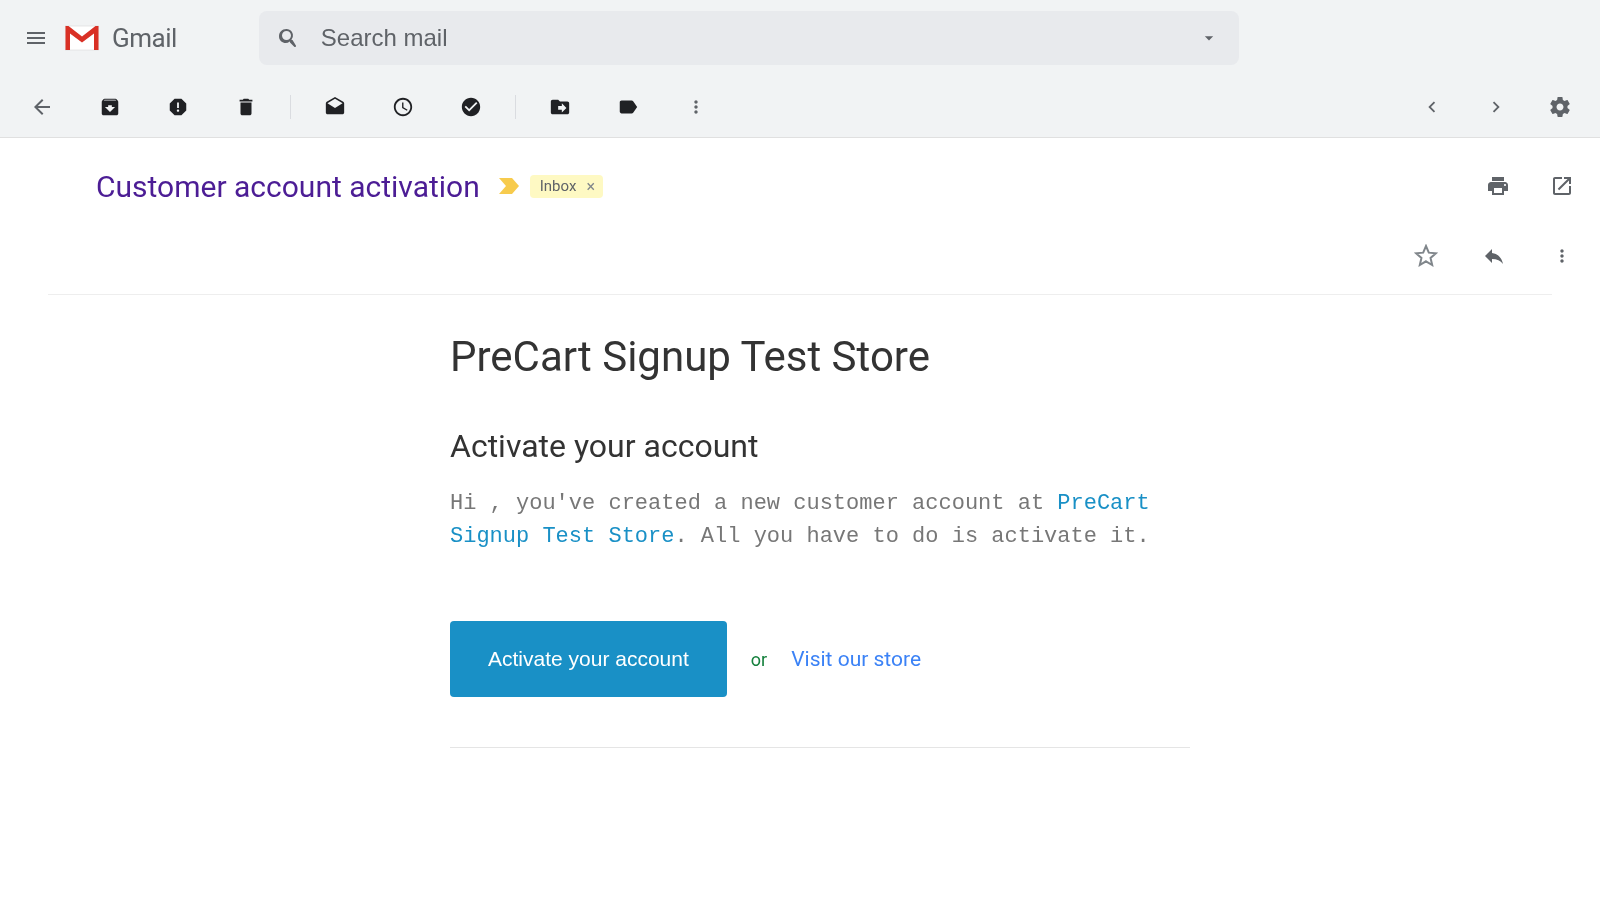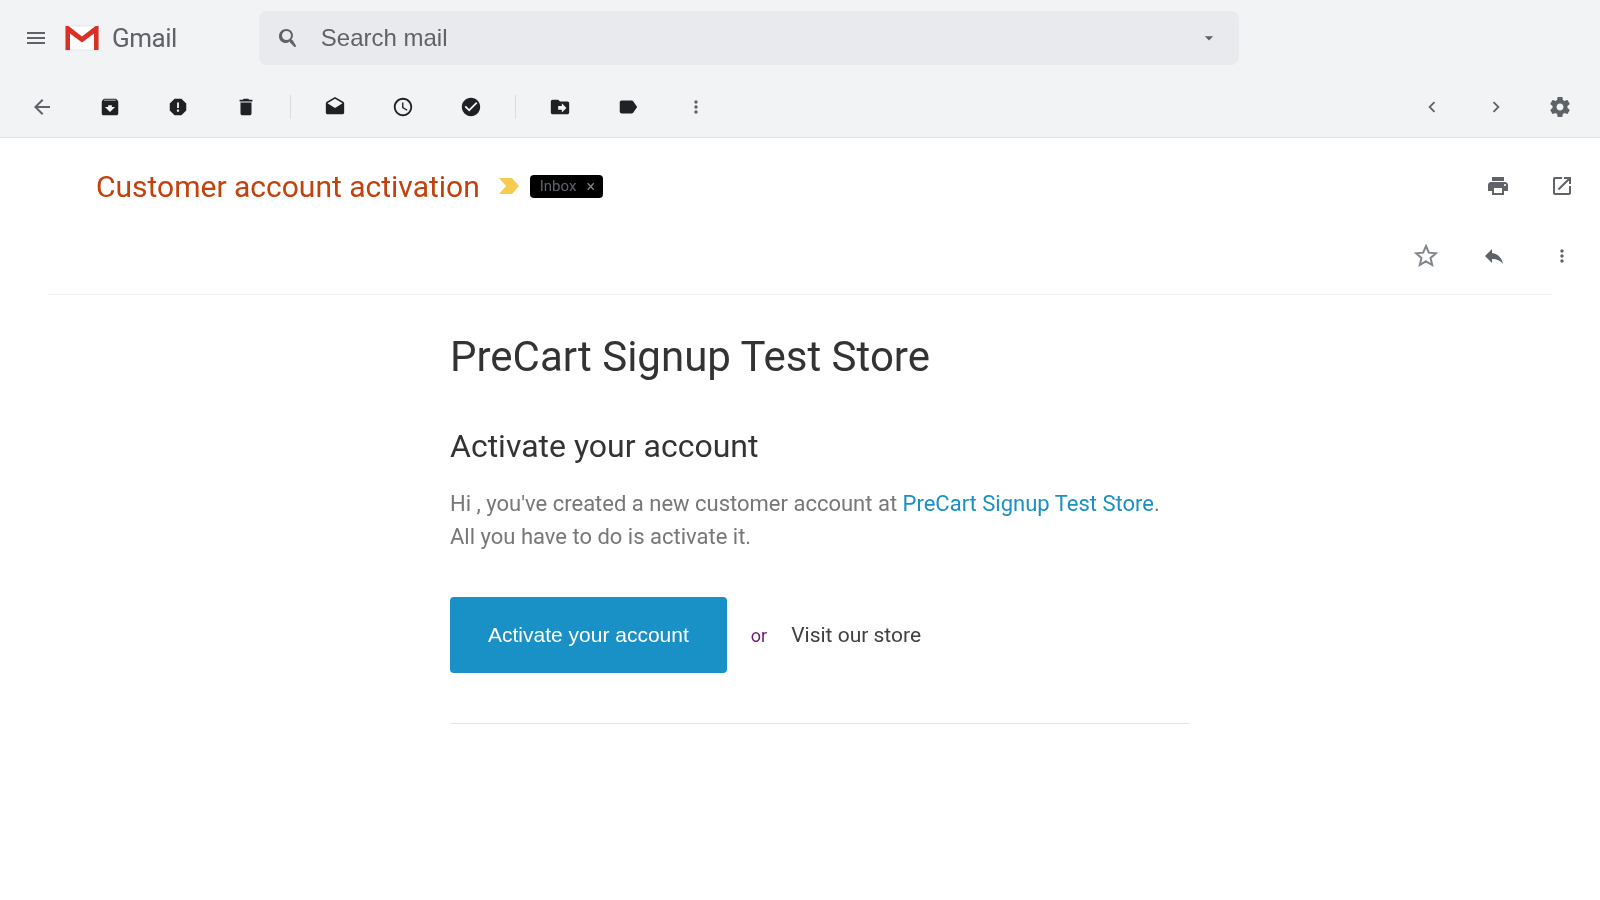--- a/index.html
+++ b/index.html
@@ -17,38 +17,38 @@
 .search-dropdown { width: 48px; height: 48px; display: flex; align-items: center; justify-content: center; cursor: pointer; }
 
 .toolbar { display: flex; align-items: center; height: 62px; padding: 0 12px; background: #f1f3f4; border-bottom: 1px solid #e0e0e0; }
 .toolbar-left { display: flex; align-items: center; gap: 28px; padding-left: 10px; }
 .tb-btn { width: 40px; height: 40px; display: flex; align-items: center; justify-content: center; cursor: pointer; border-radius: 50%; }
 .tb-sep { width: 1px; height: 24px; background: #dadce0; margin: 0 -4px; }
 .toolbar-right { margin-left: auto; display: flex; align-items: center; gap: 24px; padding-right: 8px; }
 
 .content { background: #fff; height: calc(100% - 138px); overflow-y: auto; }
 .subject-row { display: flex; align-items: center; padding: 28px 18px 12px 96px; }
-.subject { font-size: 30px; color: #c2410c; font-weight: 400; }
+.subject { font-size: 30px; color: #4c1d95; font-weight: 400; }
 .importance-marker { margin-left: 18px; display: flex; align-items: center; }
-.label-chip { margin-left: 10px; background: #000000; color: #5f6368; font-size: 15px; padding: 2px 4px 2px 10px; border-radius: 4px; display: flex; gap: 6px; }
+.label-chip { margin-left: 10px; background: #fef9c3; color: #5f6368; font-size: 15px; padding: 2px 4px 2px 10px; border-radius: 4px; display: flex; gap: 6px; }
 .label-chip .chip-x { font-size: 16px; color: #80868b; cursor: pointer; padding: 0 4px; }
 .subject-right { margin-left: auto; display: flex; gap: 24px; }
 
 .sender-row { display: flex; align-items: center; padding: 18px 18px 18px 96px; justify-content: flex-end; gap: 28px; }
 
 .email-body { padding: 37px 120px; border-top: 1px solid #eee; margin: 0 48px; }
 .body-inner { max-width: 780px; margin: 0 auto; padding-left: 40px; }
 .store-name { font-size: 42px; color: #333; font-weight: 400; margin-bottom: 46px; }
 .activate-h { font-size: 32px; color: #333; font-weight: 400; margin-bottom: 22px; }
-.body-p { font-size: 22px; color: #777; line-height: 1.5; margin-bottom: 44px; }
+.body-p { font-size: 22px; color: #777; line-height: 1.5; margin-bottom: 68px; font-family: Liberation Mono, monospace; }
 .body-p a { color: #1990c6; text-decoration: none; }
 .cta-row { display: flex; align-items: center; gap: 24px; margin-bottom: 50px; }
 .activate-btn { background: #1990c6; color: #fff; font-size: 21px; padding: 26px 38px; border: none; border-radius: 4px; cursor: pointer; font-weight: 500; }
-.or-text { color: #701a75; font-size: 18px; }
-.visit-link { color: #404040; font-size: 21px; text-decoration: none; }
+.or-text { color: #15803d; font-size: 18px; }
+.visit-link { color: #3b82f6; font-size: 21px; text-decoration: none; }
 .divider { border-top: 1px solid #e5e5e5; }
 
 svg { display: block; }
 .icon-fill { fill: #5f6368; }
 </style>
 </head>
 <body>
 
 <div class="header">
   <div class="hamburger">

